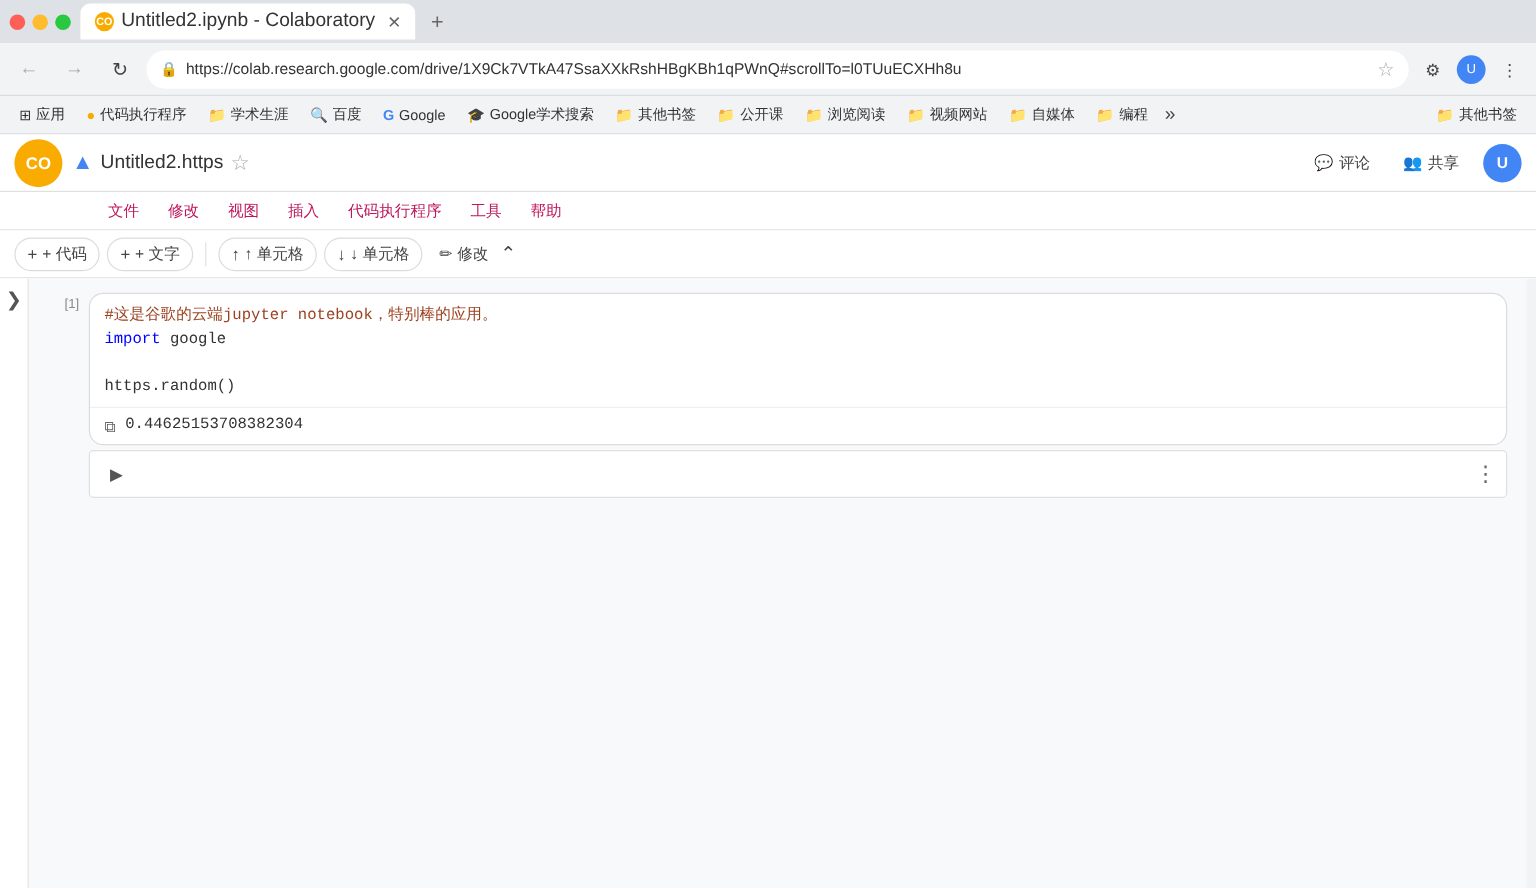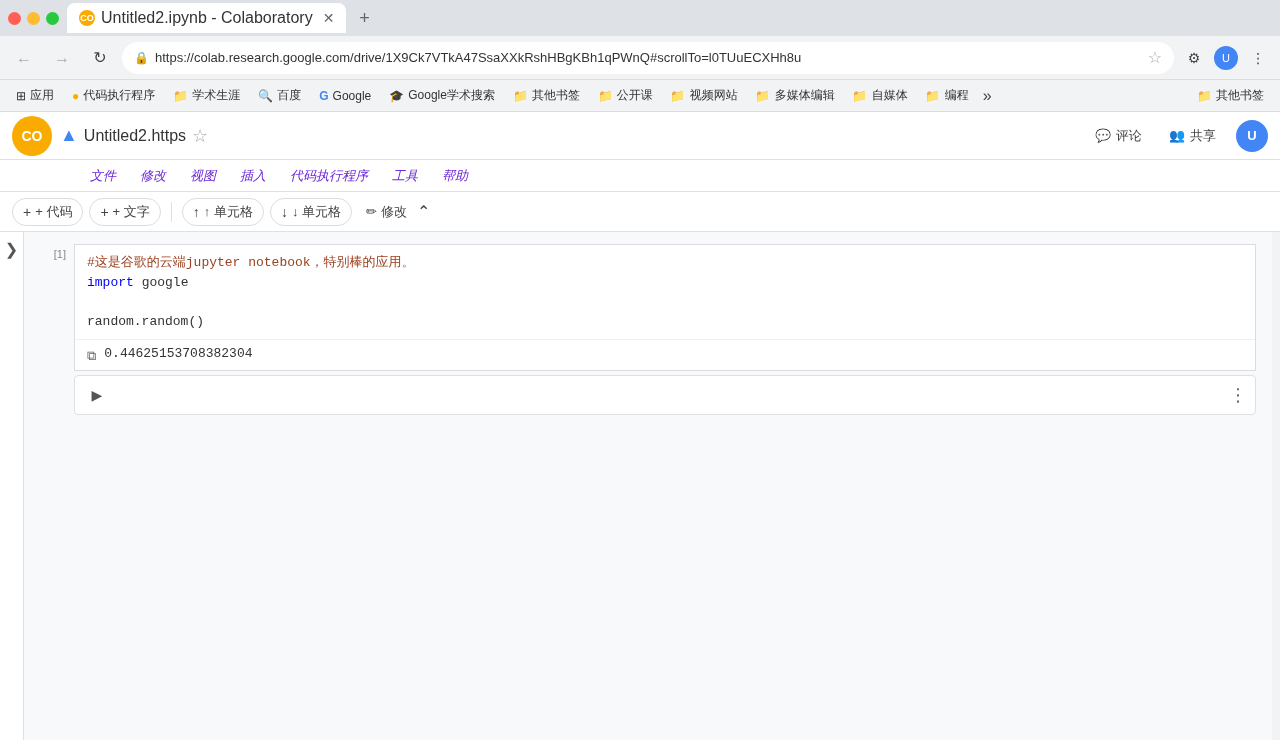--- a/index.html
+++ b/index.html
@@ -104,24 +104,23 @@
       background: #fff;
       display: flex;
       align-items: center;
       padding: 0 80px;
       gap: 4px;
       border-bottom: 1px solid #e0e0e0;
     }
     .menu-item {
       padding: 4px 10px;
       font-size: 13px;
-      color: #6d28d9;
+      color: #be185d;
       cursor: pointer;
       border-radius: 4px;
-      font-style: italic;
     }
 
     
     .toolbar {
       height: 40px;
       background: #fff;
       display: flex;
       align-items: center;
       padding: 0 12px;
       gap: 6px;
@@ -178,21 +177,21 @@
       color: #888;
       text-align: right;
       padding-right: 8px;
       padding-top: 4px;
       flex-shrink: 0;
     }
     .cell {
       flex: 1;
       background: #fff;
       border: 1px solid #dadce0;
-      border-radius: 0;
+      border-radius: 12px;
       margin-right: 16px;
       overflow: hidden;
     }
     .cell-code-area {
       padding: 8px 12px;
       font-family: 'Courier New', monospace;
       font-size: 13px;
       line-height: 1.5;
     }
     .code-comment { color: #9C4221; }
@@ -300,25 +299,25 @@
   <div class="bookmark-item">
     <span class="bookmark-icon">📁</span>
     <span>其他书签</span>
   </div>
   <div class="bookmark-item">
     <span class="bookmark-icon">📁</span>
     <span>公开课</span>
   </div>
   <div class="bookmark-item">
     <span class="bookmark-icon">📁</span>
+    <span>浏览阅读</span>
+  </div>
+  <div class="bookmark-item">
+    <span class="bookmark-icon">📁</span>
     <span>视频网站</span>
-  </div>
-  <div class="bookmark-item">
-    <span class="bookmark-icon">📁</span>
-    <span>多媒体编辑</span>
   </div>
   <div class="bookmark-item">
     <span class="bookmark-icon">📁</span>
     <span>自媒体</span>
   </div>
   <div class="bookmark-item">
     <span class="bookmark-icon">📁</span>
     <span>编程</span>
   </div>
   <span class="bookmarks-more">»</span>
@@ -399,21 +398,21 @@
           <div class="cell-code-area">
             <div>
               <span class="code-comment">#这是谷歌的云端jupyter notebook，特别棒的应用。</span>
             </div>
             <div>
               <span class="code-keyword">import</span>
               <span class="code-normal"> google</span>
             </div>
             <div>&nbsp;</div>
             <div>
-              <span class="code-normal">random.random()</span>
+              <span class="code-normal">https.random()</span>
             </div>
           </div>
           <div class="cell-output">
             <span class="output-copy-icon">⧉</span>
             <span class="output-text">0.44625153708382304</span>
           </div>
         </div>
       </div>
 
       <div class="cell-wrapper">

